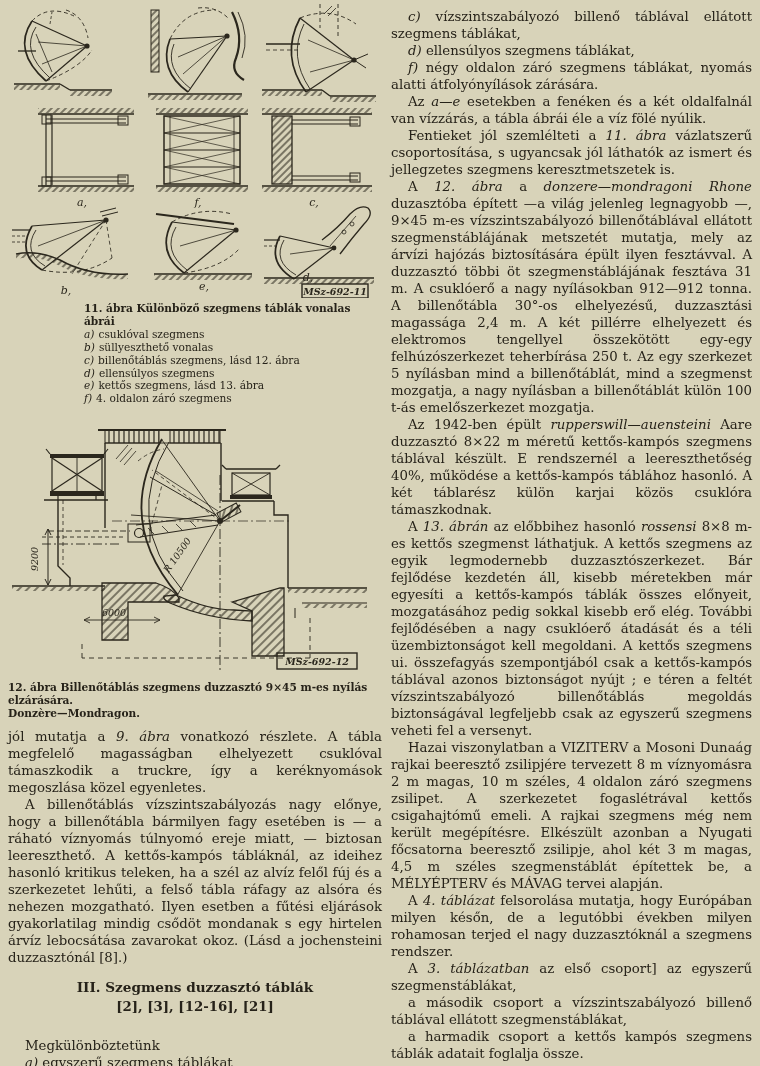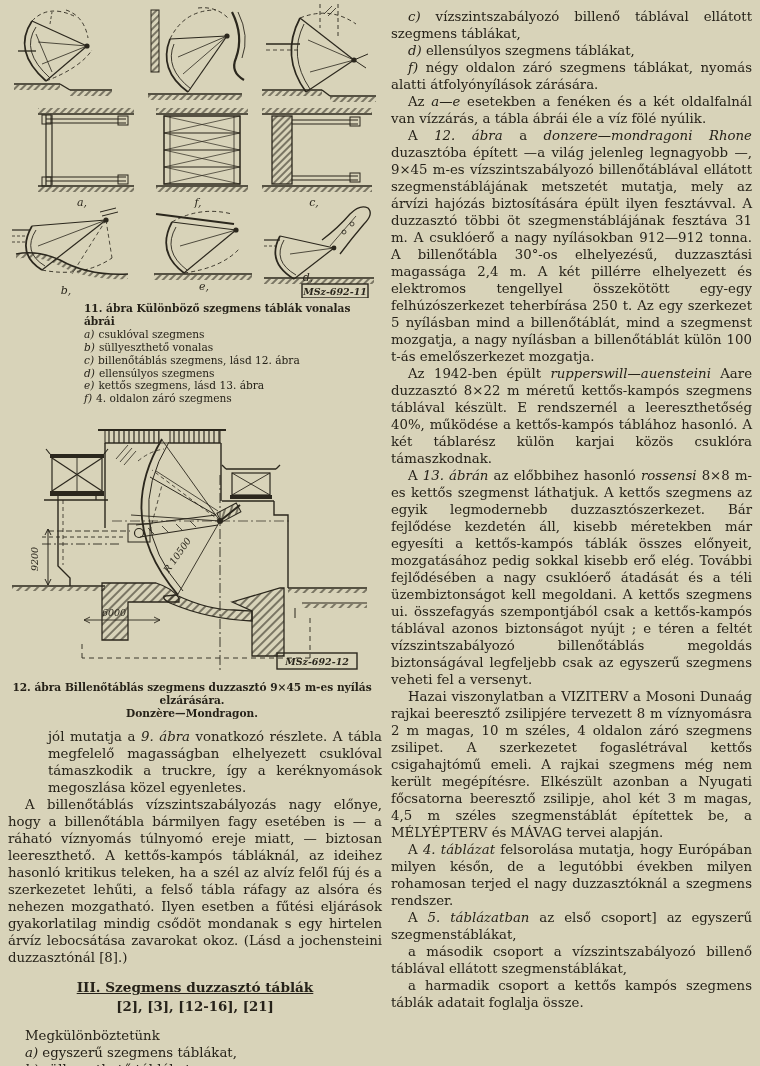--- a/index.html
+++ b/index.html
@@ -3,29 +3,29 @@
 <meta charset="utf-8">
 <style>
   html,body{margin:0;padding:0;}
   body{width:760px;height:1066px;position:relative;overflow:hidden;}
   .page{position:absolute;inset:0;background:#d8d3b9;font-family:"DejaVu Serif",serif;color:#262219;}
   .col{position:absolute;font-size:13.3px;line-height:17px;}
   .col-left{left:8px;top:2px;width:374px;}
   .col-right{left:391px;top:8px;width:361px;}
   .tb{margin:0;text-align:justify;}
   .b-p{text-indent:17px;}
-  .b-plain{text-indent:0;margin-left:40px;}
-  .b-h{margin-top:13px;margin-bottom:2px;text-align:center;font-weight:bold;text-indent:0;font-size:13.6px;text-decoration:underline;}
-  .b-hsub{margin-bottom:12px;text-align:center;font-weight:bold;text-indent:0;}
+  .b-plain{text-indent:0;}
+  .b-h{margin-top:13px;margin-bottom:2px;text-align:center;font-weight:bold;text-indent:0;font-size:13.6px;}
+  .b-hsub{margin-bottom:22px;text-align:center;font-weight:bold;text-indent:0;}
   .i{font-style:italic;}
   svg{display:block;}
   .cap11{margin:4px 0 20px 76px;width:288px;font-size:10.6px;line-height:12.9px;}
   .cap11 .cap-title{font-weight:bold;}
   .cap-item .i{margin-right:4px;}
-  .cap12{margin:4px 6px 8px 0;text-align:center;font-weight:bold;font-size:10.6px;line-height:13px;}
+  .cap12{margin:4px 6px 8px 0;text-align:left;font-weight:bold;font-size:10.6px;line-height:13px;}
   .figsvg text{font-family:"DejaVu Serif",serif;fill:#2b271d;stroke:none;}
   .lbl{font-style:italic;font-size:11px;}
   .dim{font-style:italic;font-size:9.5px;}
   .stamp{font-style:italic;font-weight:bold;font-size:9.5px;}
   .halo{paint-order:stroke;stroke:#d8d3b9;stroke-width:4px;}
 </style>
 </head>
 <body>
 
 <div class="page">
@@ -379,23 +379,24 @@
         <p class="tb b-p"><span class="i">a)</span><span> egyszerű szegmens táblákat,</span></p>
         <p class="tb b-p"><span class="i">b)</span><span> süllyeszthető táblákat,</span></p>
       </div>
   </div>
 
   <div class="col col-right">
       <p class="tb b-p"><span class="i">c)</span><span> vízszintszabályozó billenő táblával ellátott szegmens táblákat,</span></p>
       <p class="tb b-p"><span class="i">d)</span><span> ellensúlyos szegmens táblákat,</span></p>
       <p class="tb b-p"><span class="i">f)</span><span> négy oldalon záró szegmens táblákat, nyomás alatti átfolyónyílások zárására.</span></p>
       <p class="tb b-p"><span>Az </span><span class="i">a—e</span><span> esetekben a fenéken és a két oldalfalnál van vízzárás, a tábla ábrái éle a víz fölé nyúlik.</span></p>
+      <p class="tb b-p"><span>Fentieket jól szemlélteti a </span><span class="i">11. ábra</span><span> vázlatszerű csoportosítása, s ugyancsak jól láthatók az ismert és jellegzetes szegmens keresztmetszetek is.</span></p>
       <p class="tb b-p"><span>A </span><span class="i">12. ábra</span><span> a </span><span class="i">donzere—mondragoni Rhone</span><span> duzasztóba épített —a világ jelenleg legnagyobb —, 9×45 m-es vízszintszabályozó billenőtáblával ellátott szegmenstáblájának metszetét mutatja, mely az árvízi hajózás biztosítására épült ilyen fesztávval. A duzzasztó többi öt szegmenstáblájának fesztáva 31 m. A csuklóerő a nagy nyílásokban 912—912 tonna. A billenőtábla 30°-os elhelyezésű, duzzasztási magassága 2,4 m. A két pillérre elhelyezett és elektromos tengellyel összekötött egy-egy felhúzószerkezet teherbírása 250 t. Az egy szerkezet 5 nyílásban mind a billenőtáblát, mind a szegmenst mozgatja, a nagy nyílásban a billenőtáblát külön 100 t-ás emelőszerkezet mozgatja.</span></p>
       <p class="tb b-p"><span>Az 1942-ben épült </span><span class="i">rupperswill—auensteini</span><span> Aare duzzasztó 8×22 m méretű kettős-kampós szegmens táblával készült. E rendszernél a leereszthetőség 40%, működése a kettős-kampós táblához hasonló. A két táblarész külön karjai közös csuklóra támaszkodnak.</span></p>
       <p class="tb b-p"><span>A </span><span class="i">13. ábrán</span><span> az előbbihez hasonló </span><span class="i">rossensi</span><span> 8×8 m-es kettős szegmenst láthatjuk. A kettős szegmens az egyik legmodernebb duzzasztószerkezet. Bár fejlődése kezdetén áll, kisebb méretekben már egyesíti a kettős-kampós táblák összes előnyeit, mozgatásához pedig sokkal kisebb erő elég. További fejlődésében a nagy csuklóerő átadását és a téli üzembiztonságot kell megoldani. A kettős szegmens ui. összefagyás szempontjából csak a kettős-kampós táblával azonos biztonságot nyújt ; e téren a feltét vízszintszabályozó billenőtáblás megoldás biztonságával legfeljebb csak az egyszerű szegmens veheti fel a versenyt.</span></p>
       <p class="tb b-p"><span>Hazai viszonylatban a VIZITERV a Mosoni Dunaág rajkai beeresztő zsilipjére tervezett 8 m víznyomásra 2 m magas, 10 m széles, 4 oldalon záró szegmens zsilipet. A szerkezetet fogaslétrával kettős csigahajtómű emeli. A rajkai szegmens még nem került megépítésre. Elkészült azonban a Nyugati főcsatorna beeresztő zsilipje, ahol két 3 m magas, 4,5 m széles szegmenstáblát építettek be, a MÉLYÉPTERV és MÁVAG tervei alapján.</span></p>
       <p class="tb b-p"><span>A </span><span class="i">4. táblázat</span><span> felsorolása mutatja, hogy Európában milyen későn, de a legutóbbi években milyen rohamosan terjed el nagy duzzasztóknál a szegmens rendszer.</span></p>
-      <p class="tb b-p"><span>A </span><span class="i">5. táblázatban</span><span> az első csoport] az egyszerű szegmenstáblákat,</span></p>
+      <p class="tb b-p"><span>A </span><span class="i">3. táblázatban</span><span> az első csoport] az egyszerű szegmenstáblákat,</span></p>
       <p class="tb b-p"><span>a második csoport a vízszintszabályozó billenő táblával ellátott szegmenstáblákat,</span></p>
       <p class="tb b-p"><span>a harmadik csoport a kettős kampós szegmens táblák adatait foglalja össze.</span></p>
     </div>
 
 </div>
 
 </body></html>

